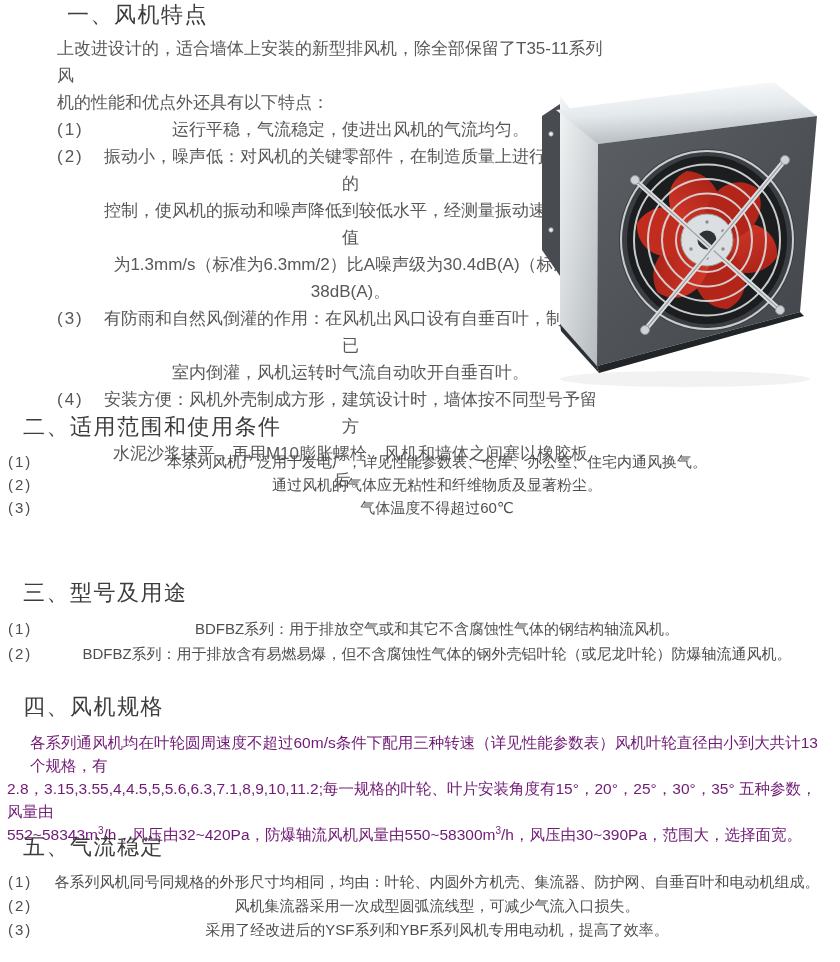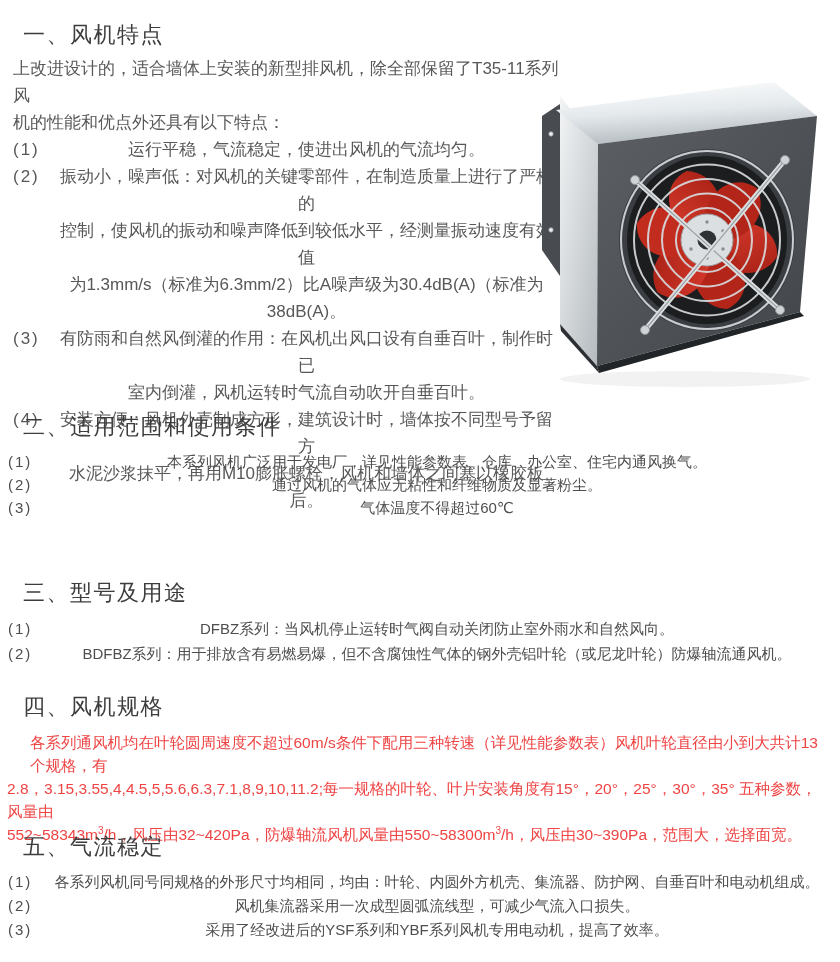--- a/index.html
+++ b/index.html
@@ -7,35 +7,35 @@
     width:840px;height:962px;position:relative;background:#ffffff;
     font-family:"Liberation Sans","DejaVu Sans",sans-serif;
     overflow:hidden;
   }
   .section{position:absolute;left:0;}
   .sec-title{
     font-size:22px;color:#3d3d3d;letter-spacing:1.5px;
     margin:0 0 0 23px;font-weight:400;line-height:30px;
   }
   
-  #s1{top:20px;width:560px;}
+  #s1{top:0;width:560px;margin-left:44px;}
   #s1 .body{margin:5px 0 0 13px;font-size:17px;line-height:27px;color:#585858;}
   #s1 .intro .line.first{padding-left:34px;}
   .item{display:flex;align-items:flex-start;}
   .item .label{flex:0 0 40px;letter-spacing:2px;white-space:nowrap;}
   .item .lines{flex:1;text-align:center;}
   
   .list{margin:8px 0 0 8px;font-size:15px;color:#4e4e4e;}
   .list .item .label{flex:0 0 36px;}
   #s2{top:412px;width:830px;}
   #s2 .list{line-height:23px;}
   #s3{top:578px;width:830px;}
   #s3 .list{line-height:25px;}
   #s4{top:692px;width:830px;}
-  #s4 .para{margin:9px 0 0 7px;font-size:15.5px;line-height:23px;color:#ef4444;}
+  #s4 .para{margin:9px 0 0 7px;font-size:15.5px;line-height:23px;color:#701a75;}
   #s4 .para .line.first{padding-left:23px;}
   #s5{top:832px;width:830px;}
   #s5 .list{line-height:24px;}
   sup{font-size:10px;vertical-align:super;line-height:0;}
   
   #fan{position:absolute;left:540px;top:80px;width:298px;height:312px;}
   #fan svg{display:block;width:298px;height:312px;}
 </style>
 </head>
 <body>
@@ -194,21 +194,21 @@
       <div class="lines">气体温度不得超过60℃</div>
     </div>
   </div>
 </div>
 
 <div class="section" id="s3">
   <h2 class="sec-title">三、型号及用途</h2>
   <div class="list">
     <div class="item">
       <span class="label">(1)</span>
-      <div class="lines">DFBZ系列：当风机停止运转时气阀自动关闭防止室外雨水和自然风向。</div>
+      <div class="lines">BDFBZ系列：用于排放空气或和其它不含腐蚀性气体的钢结构轴流风机。</div>
     </div>
     <div class="item">
       <span class="label">(2)</span>
       <div class="lines">BDFBZ系列：用于排放含有易燃易爆，但不含腐蚀性气体的钢外壳铝叶轮（或尼龙叶轮）防爆轴流通风机。</div>
     </div>
   </div>
 </div>
 
 <div class="section" id="s4">
   <h2 class="sec-title">四、风机规格</h2>

